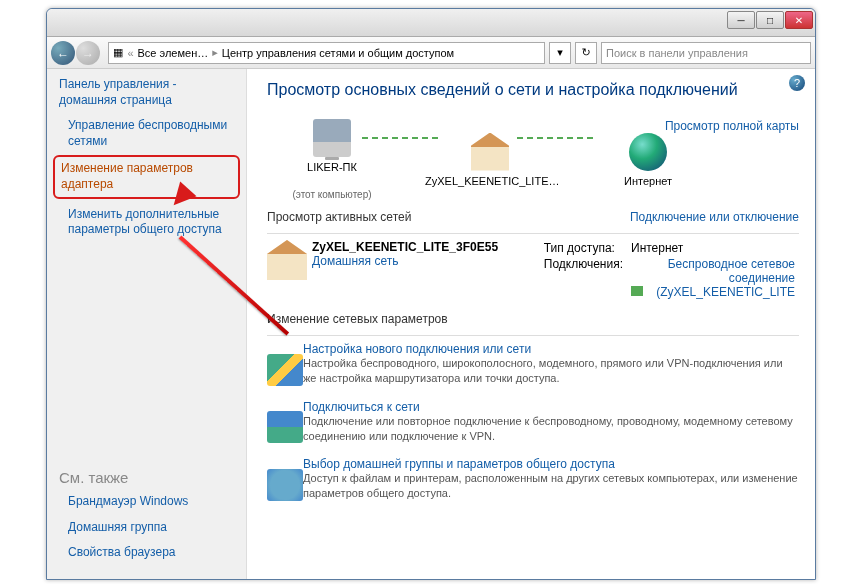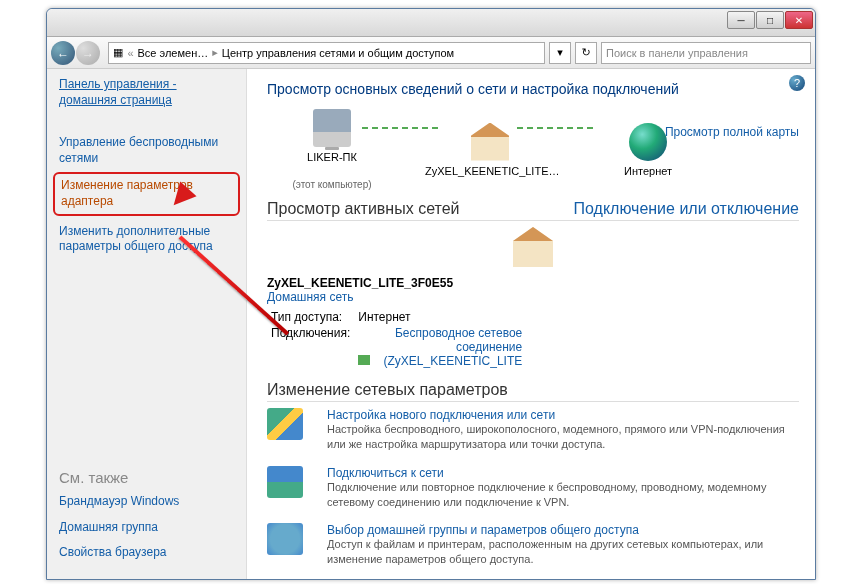--- a/index.html
+++ b/index.html
@@ -17,59 +17,59 @@
 .nav-circle { width: 24px; height: 24px; border-radius: 50%; background: radial-gradient(circle at 30% 30%,#7ab,#357); display: flex; align-items:center; justify-content:center; color:#fff; font-size:12px; }
 .nav-circle.disabled { background: radial-gradient(circle at 30% 30%,#ddd,#aaa); color:#eee; }
 .addr-bar { flex: 1; height: 22px; border: 1px solid #aaa; background: #fff; display: flex; align-items: center; padding: 0 4px; font-size: 11px; gap: 4px; overflow: hidden; }
 .addr-sep { color: #888; }
 .addr-btn { width: 22px; height: 22px; border: 1px solid #aaa; background: #fff; display:flex; align-items:center; justify-content:center; font-size:11px; }
 .search-bar { width: 210px; height: 22px; border: 1px solid #aaa; background: #fff; display:flex; align-items:center; padding: 0 4px; color:#888; font-size:11px; }
 
 .body-area { display: flex; height: calc(100% - 60px); }
 
 .sidebar { width: 200px; background: #f0f0f0; border-right: 1px solid #ddd; padding: 8px 12px; display:flex; flex-direction:column; font-size:12px; }
-.side-title { color: #145ea8; margin-bottom: 27px; line-height: 1.3; cursor:pointer;text-decoration:underline;}
-.side-link { color: #145ea8; margin-bottom: 10px; line-height: 1.3; cursor: pointer; }
+.side-title { color: #145ea8; margin-bottom: 10px; line-height: 1.3; cursor:pointer;}
+.side-link { color: #145ea8; margin-bottom: 10px; line-height: 1.3; cursor: pointer; margin-left: 9px; }
 .side-highlight { border: 2px solid #d81b1b; border-radius: 6px; padding: 4px 6px; margin: -4px -6px 8px -6px; color: #b84a00; }
 .side-spacer { flex: 1; }
 .side-also { color: #888; font-size: 15px; margin-bottom: 8px; }
 
 .content { flex: 1; padding: 12px 16px 12px 20px; overflow: hidden; position: relative; }
 .help-icon { position:absolute; top:6px; right:10px; width:16px; height:16px; border-radius:50%; background:radial-gradient(circle at 30% 30%,#6ac,#147); color:#fff; font-size:11px; display:flex; align-items:center; justify-content:center; }
 
-.main-head { color: #003a80; font-size: 14px; margin-bottom: 12px; }
+.main-head { color: #003a80; font-size: 16px; margin-bottom: 20px; }
 
 .map-row { display: flex; align-items: center; gap: 28px; margin-bottom: 10px; position: relative; }
 .map-item { text-align: center; font-size: 11px; width: 130px; }
 .map-icon { width: 38px; height: 38px; margin: 0 auto 4px; }
 .pc-icon { background: linear-gradient(to bottom,#9ab 60%,#ccc 60%); border-radius: 3px; position:relative; }
 .pc-icon::after { content:''; position:absolute; bottom:-3px; left:12px; width:14px; height:3px; background:#aaa; border-radius:1px;}
 .house-icon { background: #f4e4c4; border-top: 14px solid #d49656; clip-path: polygon(0 35%, 50% 0, 100% 35%, 100% 100%, 0 100%); }
 .globe-icon { border-radius:50%; background: radial-gradient(circle at 35% 30%, #7dc 0%, #2a7 40%, #147 100%); }
 .map-connector { position:absolute; top:18px; height:2px; background: repeating-linear-gradient(to right,#5a5 0 6px,transparent 6px 10px); }
 .conn1 { left: 95px; width: 80px; }
 .conn2 { left: 250px; width: 80px; }
 .map-sub { color: #666; font-size: 10px; margin-top: 16px; }
-.full-map-link { position: absolute; right: 0; top: 16px; color:#145ea8; font-size:12px; cursor:pointer;}
-
-.section-head { font-size: 16px; color: #333; margin: 8px 0 6px; padding-bottom: 2px; border-bottom: 1px solid #ddd; position:relative;}
+.full-map-link { position: absolute; right: 0; top: 0; color:#145ea8; font-size:12px; cursor:pointer;}
+
+.section-head { font-size: 12px; color: #333; margin: 8px 0 6px; padding-bottom: 9px; border-bottom: 1px solid #ddd; position:relative;}
 .section-head .right-link { position:absolute; right:0; top:0; color:#145ea8; cursor:pointer; }
 
-.active-net { display: flex; gap: 5px; font-size: 12px; margin-bottom: 12px; flex-direction: column; }
+.active-net { display: flex; gap: 5px; font-size: 12px; margin-bottom: 12px; }
 .an-house { width: 40px; height: 40px; flex-shrink:0; }
 .an-info { flex: 1; }
 .an-name { font-weight: bold; }
 .an-link { color: #145ea8; cursor:pointer;}
 .an-right { font-size: 12px; }
 .an-right table { border-collapse: collapse; }
 .an-right td { padding: 1px 4px; vertical-align: top; }
 .wifi-bars { display:inline-block; width:12px; height:10px; background: linear-gradient(to top,#5a5 0 100%); margin-right:2px;}
 
 .net-tasks { font-size: 12px; }
-.task { display: flex; gap: 24px; margin-bottom: 14px; }
+.task { display: flex; gap: 0; margin-bottom: 14px; align-items: flex-end; }
 .task-icon { width: 36px; height: 32px; flex-shrink: 0; }
 .ti-setup { background: linear-gradient(135deg,#4a8 40%,#fc4 40% 60%,#48c 60%); border-radius:3px;}
 .ti-connect { background: linear-gradient(to bottom,#48c 50%,#4a8 50%); border-radius:3px;}
 .ti-homegroup { background: radial-gradient(circle,#6ac 60%,#48c); border-radius:3px;}
 .task-body .task-title { color: #145ea8; cursor:pointer; }
 .task-body .task-desc { color: #555; font-size: 11px; line-height:1.35; }
 
 .arrow-annot { position: absolute; pointer-events: none; }
 .arrow-line { position:absolute; top:235px; left:180px; width:145px; height:4px; background: linear-gradient(to right,#ff3232,#b40000); transform: rotate(42deg); transform-origin: left center; box-shadow: 0 1px 2px rgba(0,0,0,0.3);}
 .arrow-head { position:absolute; top:186px; left:170px; width:0; height:0; border-right: 22px solid #d81b1b; border-top:11px solid transparent; border-bottom:11px solid transparent; transform: rotate(-48deg);}

